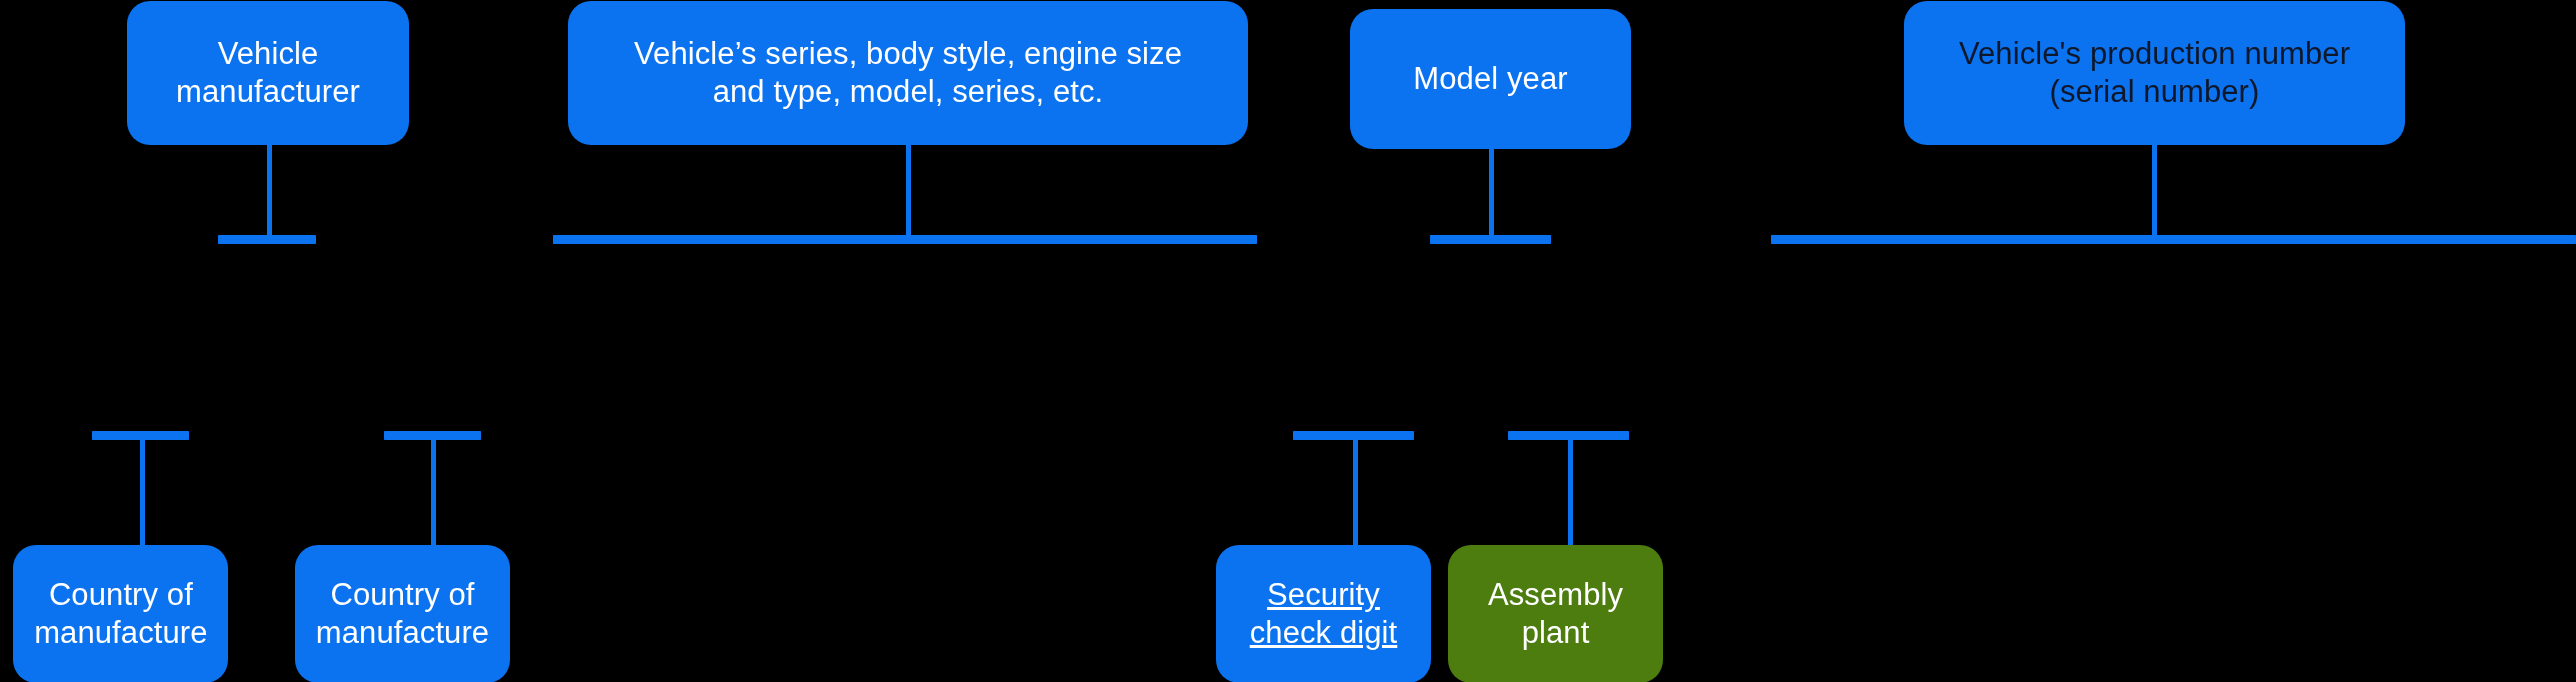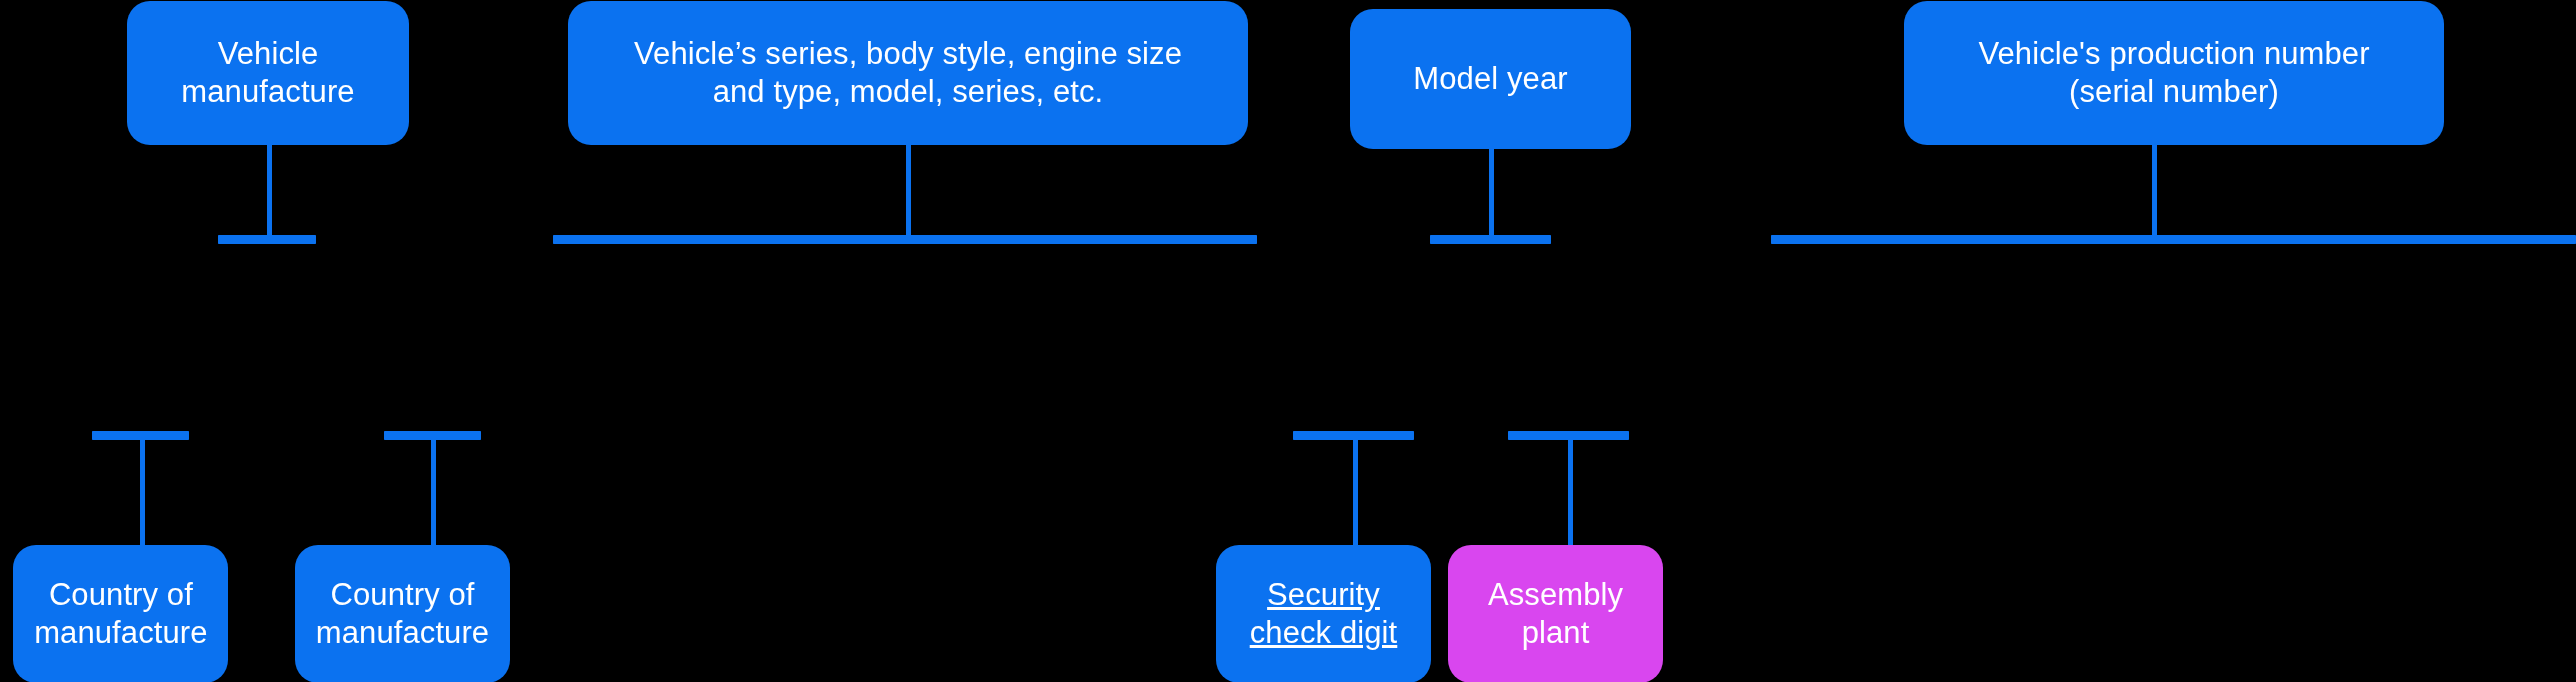--- a/index.html
+++ b/index.html
@@ -59,33 +59,33 @@
   <div class="vline" style="left: 906px; top: 145px; height: 99px; background: rgb(11, 114, 240);"></div>
 
   <div class="hbar" style="left: 1430px; top: 235px; width: 121px; background: rgb(11, 114, 240);"></div>
   <div class="vline" style="left: 1489px; top: 145px; height: 99px; background: rgb(11, 114, 240);"></div>
 
   <div class="hbar" style="left: 1771px; top: 235px; width: 805px; background: rgb(11, 114, 240);"></div>
   <div class="vline" style="left: 2152px; top: 145px; height: 99px; background: rgb(11, 114, 240);"></div>
 
   <div class="node" style="left: 127px; top: 1.3px; width: 282px; height: 144px; background: rgb(11, 114, 240); color: rgb(255, 255, 255);">
     <span class="node-label">Vehicle
-manufacture</span>
+manufacturer</span>
   </div>
 
   <div class="node" style="left: 568px; top: 1.3px; width: 680px; height: 144px; background: rgb(11, 114, 240); color: rgb(255, 255, 255);">
     <span class="node-label">Vehicle’s series, body style, engine size
 and type, model, series, etc.</span>
   </div>
 
   <div class="node" style="left: 1350px; top: 9px; width: 281px; height: 140px; background: rgb(11, 114, 240); color: rgb(255, 255, 255);">
     <span class="node-label">Model year</span>
   </div>
 
-  <div class="node" style="left: 1904px; top: 1.3px; width: 540px; height: 144px; background: rgb(11, 114, 240); color: #ffffff;">
+  <div class="node" style="left: 1904px; top: 1.3px; width: 501px; height: 144px; background: rgb(11, 114, 240); color: #0f172a;">
     <span class="node-label">Vehicle's production number
 (serial number)</span>
   </div>
 
   <div class="hbar" style="left: 92px; top: 431px; width: 97px; background: rgb(11, 114, 240);"></div>
   <div class="vline" style="left: 140px; top: 436px; height: 109px; background: rgb(11, 114, 240);"></div>
 
   <div class="hbar" style="left: 384px; top: 431px; width: 97px; background: rgb(11, 114, 240);"></div>
   <div class="vline" style="left: 431px; top: 436px; height: 109px; background: rgb(11, 114, 240);"></div>
 
@@ -103,19 +103,19 @@
   <div class="node" style="left: 295px; top: 545px; width: 215px; height: 138px; background: rgb(11, 114, 240); color: rgb(255, 255, 255);">
     <span class="node-label">Country of
 manufacture</span>
   </div>
 
   <div class="node" style="left: 1216px; top: 545px; width: 215px; height: 138px; background: rgb(11, 114, 240); color: rgb(255, 255, 255); text-decoration: underline;">
     <span class="node-label">Security
 check digit</span>
   </div>
 
-  <div class="node" style="left: 1448px; top: 545px; width: 215px; height: 138px; background: #d946ef; color: rgb(255, 255, 255);">
+  <div class="node" style="left: 1448px; top: 545px; width: 215px; height: 138px; background: #4d7c0f; color: rgb(255, 255, 255);">
     <span class="node-label">Assembly
 plant</span>
   </div>
 
 </div>
 
 
 </body></html>

